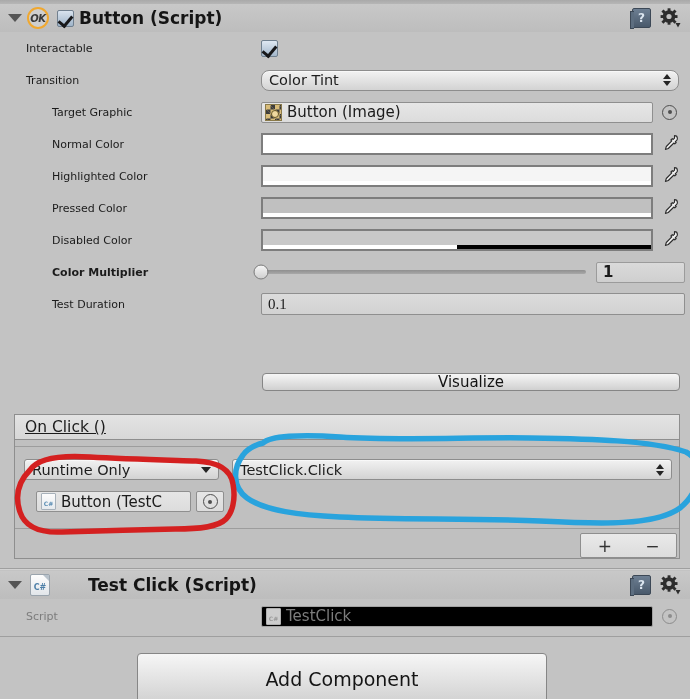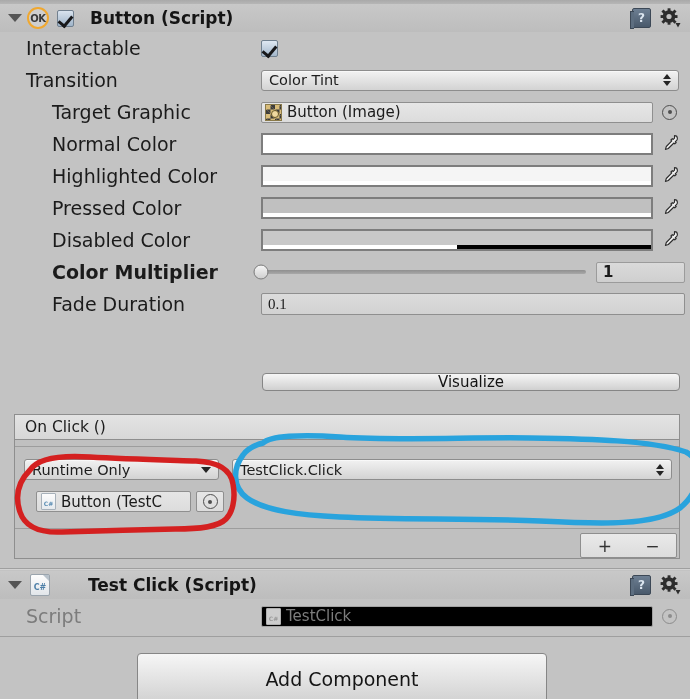--- a/index.html
+++ b/index.html
@@ -39,21 +39,21 @@
     width: 0; height: 0;
     border-left: 7px solid transparent;
     border-right: 7px solid transparent;
     border-top: 8px solid #555;
   }
   .ok-badge {
     width: 22px; height: 22px; border-radius: 50%;
     border: 2px solid #f0a830; background: #cfcfcf;
     display: flex; align-items: center; justify-content: center;
     font-size: 10px; font-weight: bold; color: #3a3a3a;
-    margin-left: 3px; flex: 0 0 auto; letter-spacing: -0.3px;
+    margin-left: 3px; flex: 0 0 auto; letter-spacing: -0.3px; font-style: italic;
   }
   .cs-badge {
     width: 20px; height: 22px; margin-left: 6px; flex: 0 0 auto;
     background: linear-gradient(#fdfdfd, #e2e6ea);
     border: 1px solid #9aa4ad; border-radius: 2px;
     position: relative;
     display: flex; align-items: flex-end; justify-content: center;
     font-size: 8px; color: #4d7fa8; font-weight: bold;
     padding-bottom: 3px;
   }
@@ -67,21 +67,21 @@
     border: 1px solid #71808f; border-radius: 2px;
     position: relative;
   }
   .hdr-check::after {
     content: ""; position: absolute; left: 3px; top: 2px;
     width: 6px; height: 11px;
     border-right: 3px solid #18181a; border-bottom: 3px solid #18181a;
     transform: rotate(40deg);
   }
   .comp-title {
-    margin-left: 16px; font-size: 17px; font-weight: bold;
+    margin-left: 5px; font-size: 17px; font-weight: bold;
     white-space: nowrap; color: #151515;
   }
   .hdr-right {
     margin-left: auto; display: flex; align-items: center;
     gap: 9px; margin-right: 9px;
   }
   .help-icon {
     width: 19px; height: 20px; position: relative;
     background: linear-gradient(#6d7f93, #49596b);
     border: 1px solid #3c4856; border-radius: 2px;
@@ -95,21 +95,21 @@
   }
   .gear-icon { position: relative; width: 21px; height: 20px; }
   .gear-icon svg { display: block; }
 
   
   .row {
     position: absolute; left: 0; width: 690px; height: 26px;
     display: flex; align-items: center;
   }
   .lbl {
-    font-size: 19px; color: #1b1b1b; white-space: nowrap;
+    font-size: 11px; color: #1b1b1b; white-space: nowrap;
   }
   .lbl.dim { color: #7c7c7c; }
 
   
   .checkbox {
     width: 17px; height: 17px;
     background: linear-gradient(#dfe8f2, #a3b7cb);
     border: 1px solid #70808f; border-radius: 2px; position: relative;
   }
   .checkbox::after {
@@ -311,21 +311,21 @@
     </div>
   </div>
 
   <div class="row" style="top:35px;">
     <div class="lbl" style="margin-left:26px; width:235px;">Interactable</div>
     <div class="checkbox"></div>
   </div>
 
   <div class="row" style="top:67px;">
     <div class="lbl" style="margin-left:26px; width:235px;">Transition</div>
-    <div class="dropdown" style="width:418px;">
+    <div class="dropdown" style="width:418px;border-radius:8px;">
       <span class="dd-text">Color Tint</span>
       <span class="dd-arrows">
           <i class="up"></i>
           <i class="dn"></i>
         </span>
     </div>
   </div>
 
   <div class="row" style="top:99px;">
     <div class="lbl" style="margin-left:52px; width:209px;">Target Graphic</div>
@@ -400,34 +400,34 @@
     <div class="lbl" style="margin-left:52px; width:209px;">Color Multiplier</div>
     <div class="slider-track" style="width:325px;">
       <div class="slider-knob" style="left:0%;"></div>
     </div>
     <div class="numfield" style="width:89px; margin-left:10px;">
       <span>1</span>
     </div>
   </div>
 
   <div class="row" style="top:291px;">
-    <div class="lbl" style="margin-left:52px; width:209px;">Fade Duration</div>
+    <div class="lbl" style="margin-left:52px; width:209px;">Test Duration</div>
     <div class="textfield" style="width:424px;font-family:Liberation Serif, serif;">
       <span>0.1</span>
     </div>
   </div>
 
 
   <div class="ubutton" style="position:absolute; left:262px; top:373px; width:418px; height:18px;">
     <span>Visualize</span>
   </div>
 
   <div class="evt-box" style="left:14px; top:414px; width:666px; height:145px;"></div>
 
-  <div class="evt-header" style="left:14px; top:414px; width:666px;">
+  <div class="evt-header" style="left:14px; top:414px; width:666px;text-decoration:underline;">
     <span>On Click ()</span>
   </div>
 
   <div class="evt-sep" style="left:15px; top:446px; width:664px;"></div>
 
   <div class="dropdown" style="position:absolute; left:24px; top:459px; width:195px;">
     <span class="dd-text">Runtime Only</span>
     <span class="dd-single"></span>
   </div>
 

